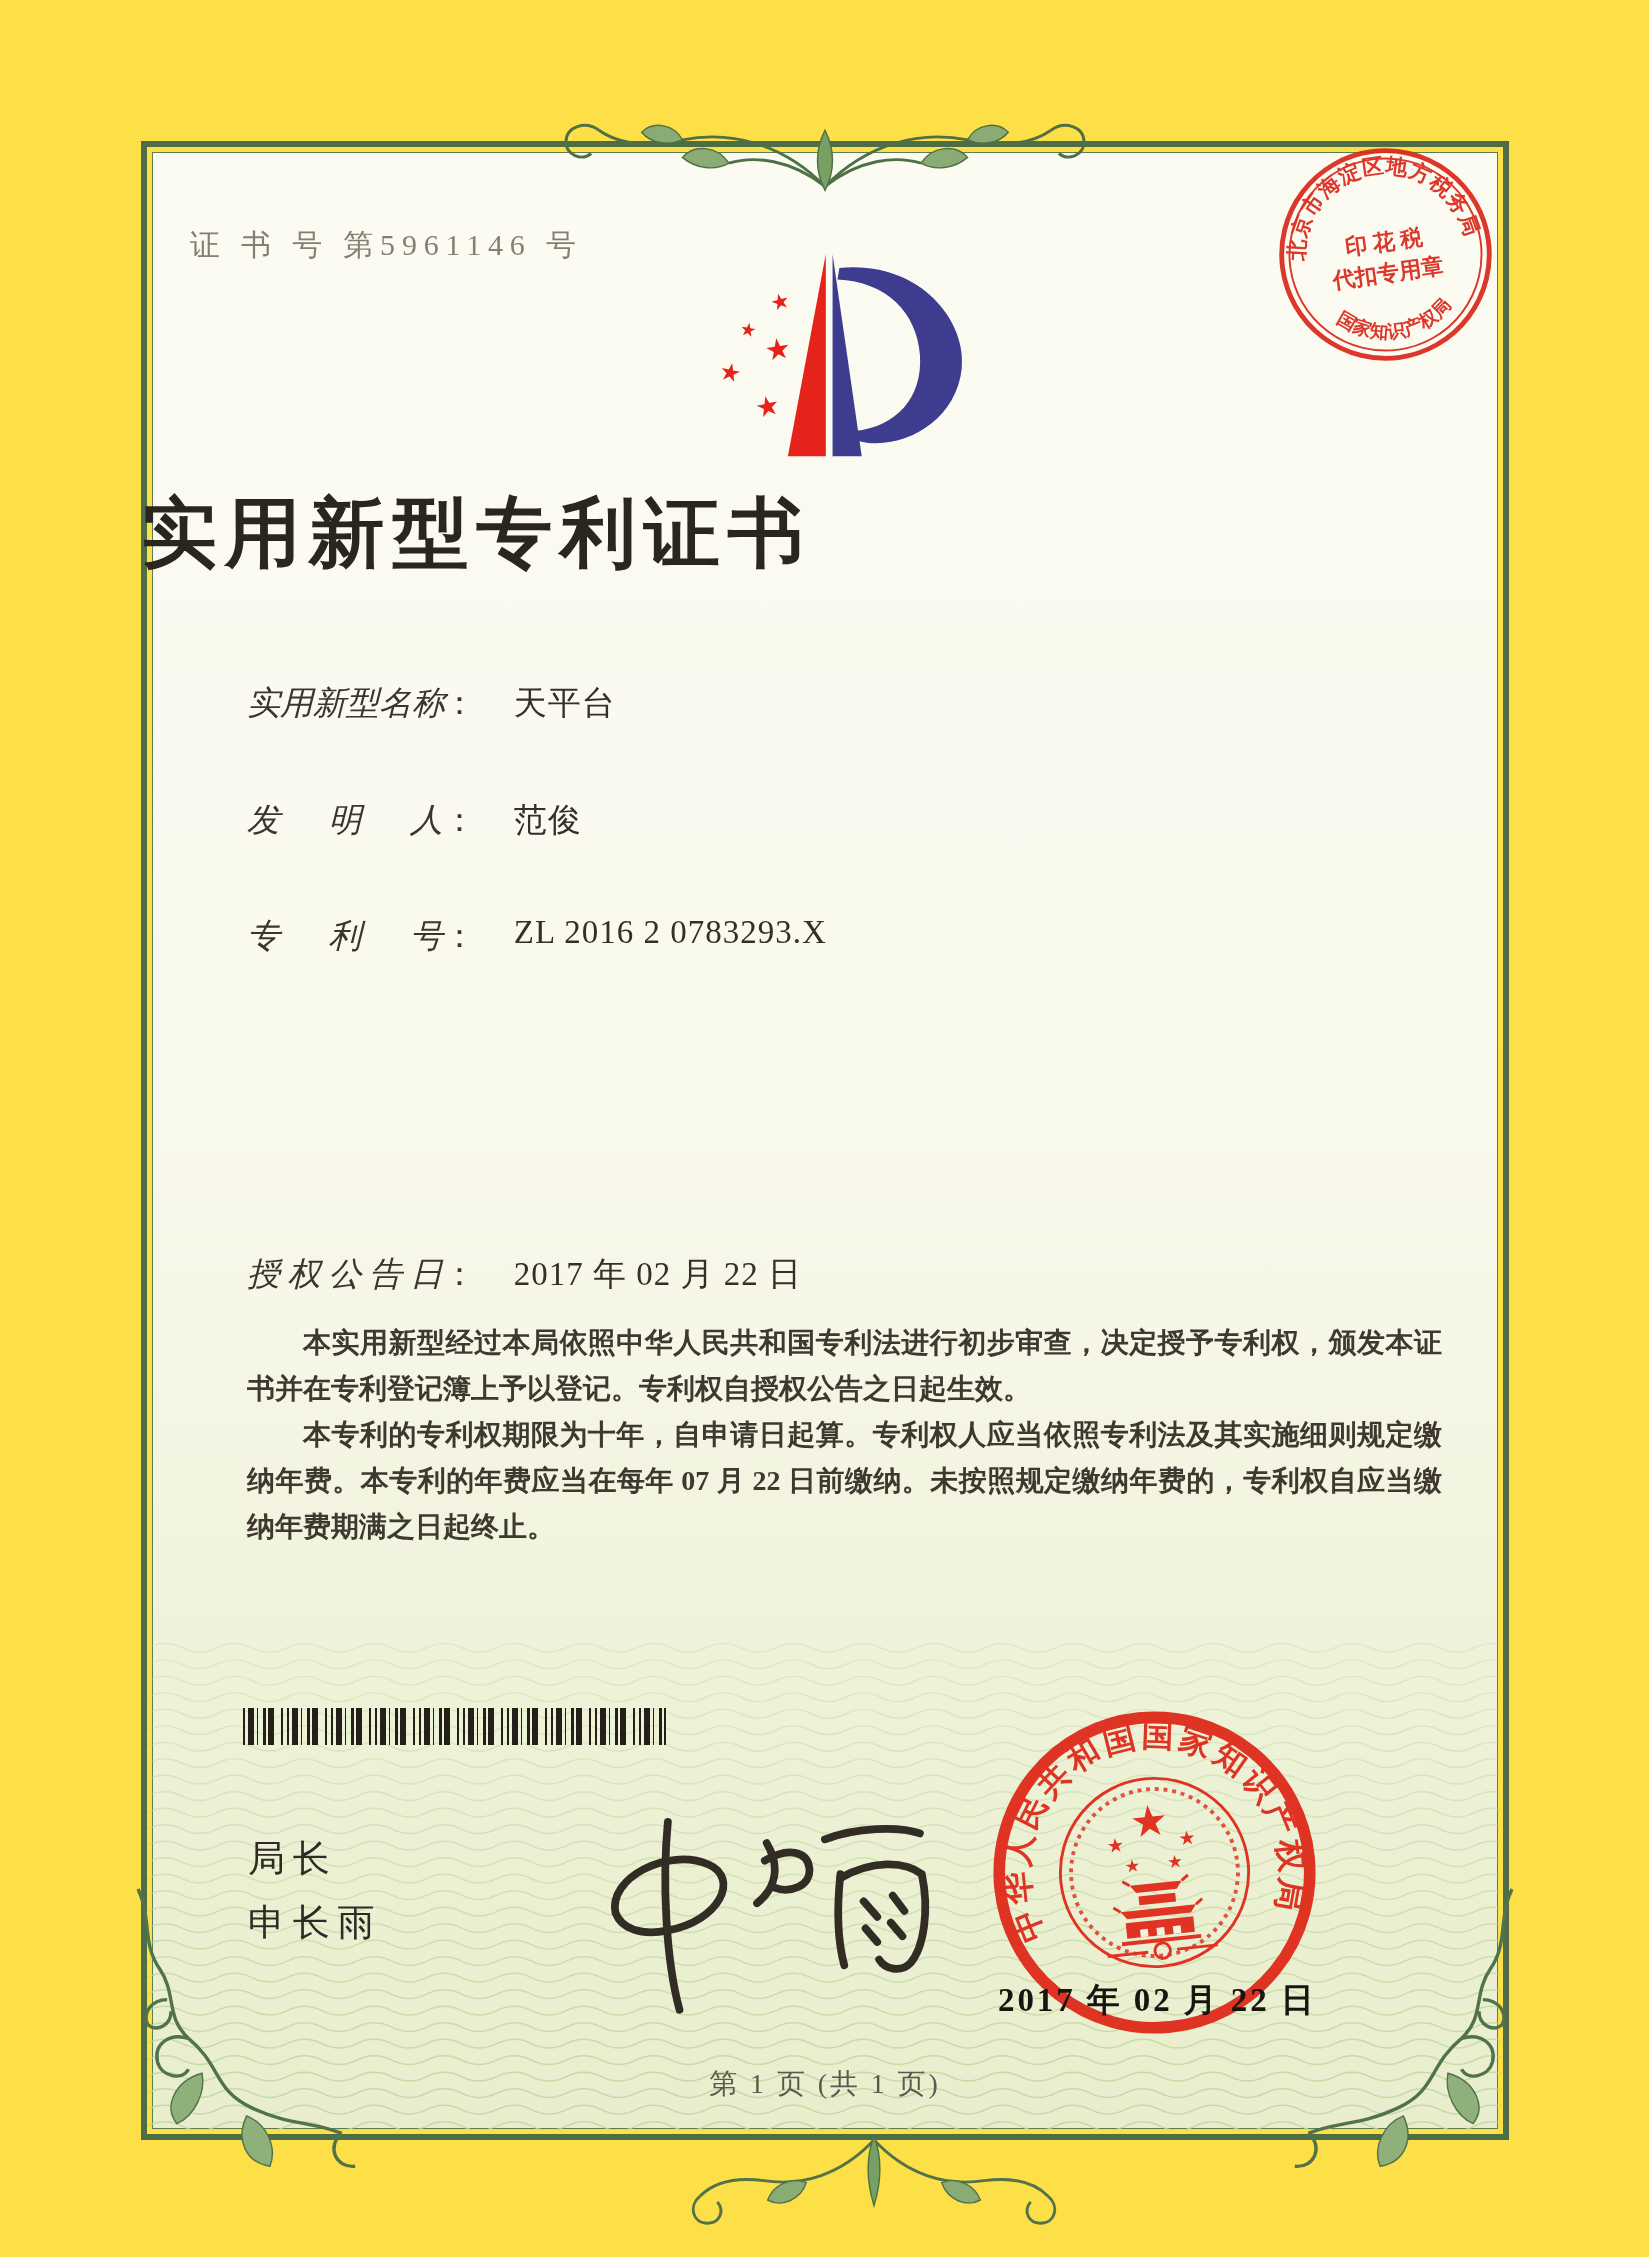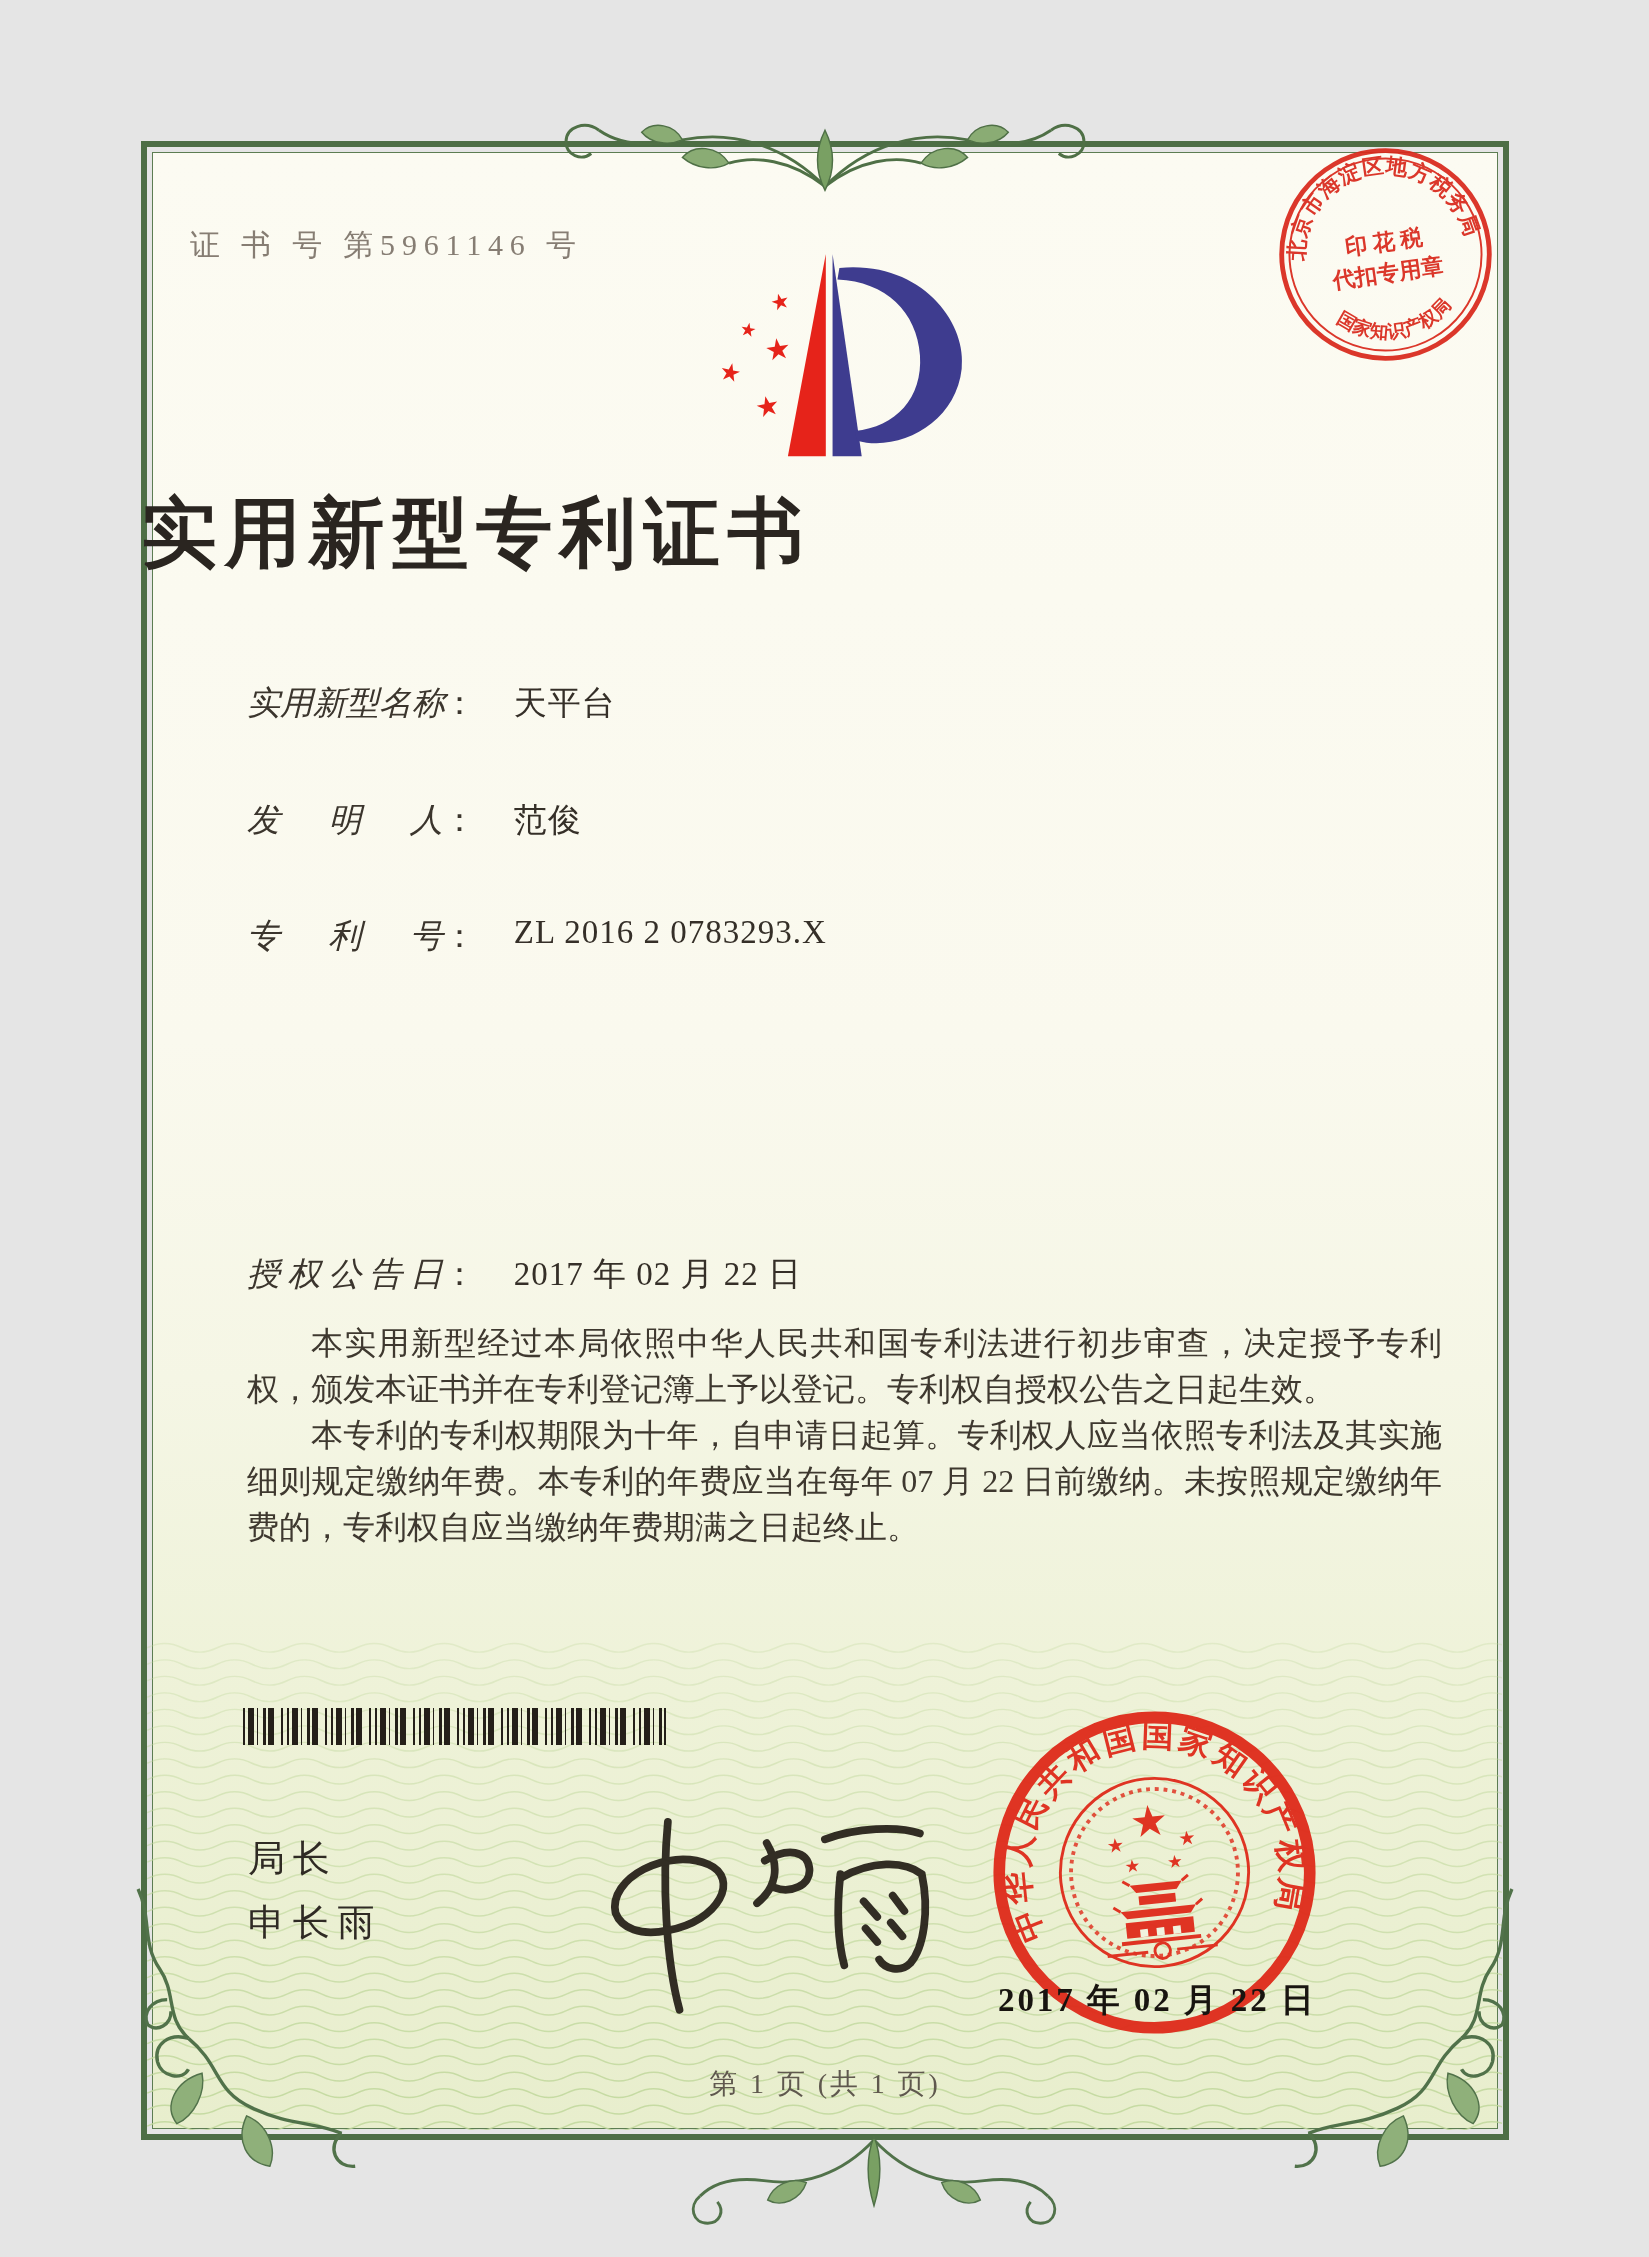--- a/index.html
+++ b/index.html
@@ -1,38 +1,38 @@
 <!DOCTYPE html>
 <html><head>
 <meta charset="utf-8">
 <style>
   html,body{margin:0;padding:0;background:#ffffff;}
-  .page{position:relative;width:1650px;height:2257px;background:#e5e5e5;overflow:hidden;
+  .page{position:relative;width:1650px;height:2257px;background:#fde047;overflow:hidden;
         font-family:"Liberation Serif","DejaVu Serif",serif;}
   
   .frame{position:absolute;left:141px;top:141px;width:1368px;height:1999px;
          border:6.8px solid #4d6e45;box-sizing:border-box;}
   .frame-inner{position:absolute;left:4.9px;top:4.9px;right:4.9px;bottom:4.9px;
          border:1.9px solid #5c7d52;
          background:linear-gradient(180deg,#fcfbf2 0%,#faf9ee 45%,#f5f6e5 62%,#eef2d8 78%,#e8eecd 100%);}
   .waves{position:absolute;left:147px;top:1640px;width:1355px;height:490px;pointer-events:none;}
   .ornament{position:absolute;pointer-events:none;}
   
   .cert-no{position:absolute;left:190px;top:225px;font-size:30px;letter-spacing:6.8px;color:#867d73;}
   
   .title{position:absolute;left:141px;top:483px;width:1368px;
          font-size:76px;font-weight:700;letter-spacing:7.8px;color:#2a2520;}
   
   .frow{position:absolute;left:247px;font-size:33px;color:#3b352d;white-space:nowrap;}
   .flabel{display:inline-block;width:196px;text-align:justify;text-align-last:justify;vertical-align:top;font-style:italic;}
   .fcolon{display:inline-block;vertical-align:top;}
   .fvalue{display:inline-block;padding-left:5.8px;color:#352f28;vertical-align:top;letter-spacing:1px;margin-left:32px;}
   
-  .paras{position:absolute;left:247px;top:1320px;width:1195px;font-size:32px;line-height:46px;
-         color:#3e382f;text-align:justify;}
+  .paras{position:absolute;left:247px;top:1320px;width:1195px;font-size:28px;line-height:46px;
+         color:#3e382f;text-align:justify;font-weight:bold;}
   .paras p{margin:0;text-indent:2em;}
   
   .barcode{position:absolute;left:243px;top:1708px;width:423px;height:37px;
      background:repeating-linear-gradient(90deg,
        #241f19 0 1.9px,transparent 1.9px 4.9px,
        #241f19 4.9px 10.7px,transparent 10.7px 13.6px,
        #241f19 13.6px 15.5px,transparent 15.5px 20.4px,
        #241f19 20.4px 23px,transparent 23px 25px,
        #241f19 25px 31px,transparent 31px 38px,
        #241f19 38px 40px,transparent 40px 44px);}

